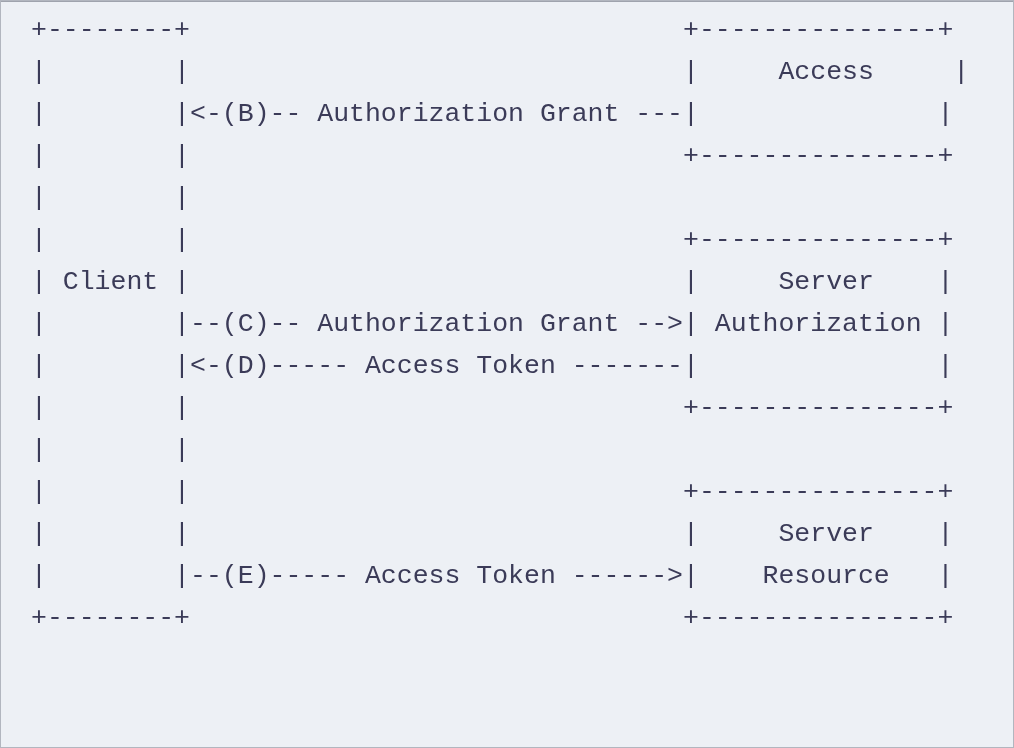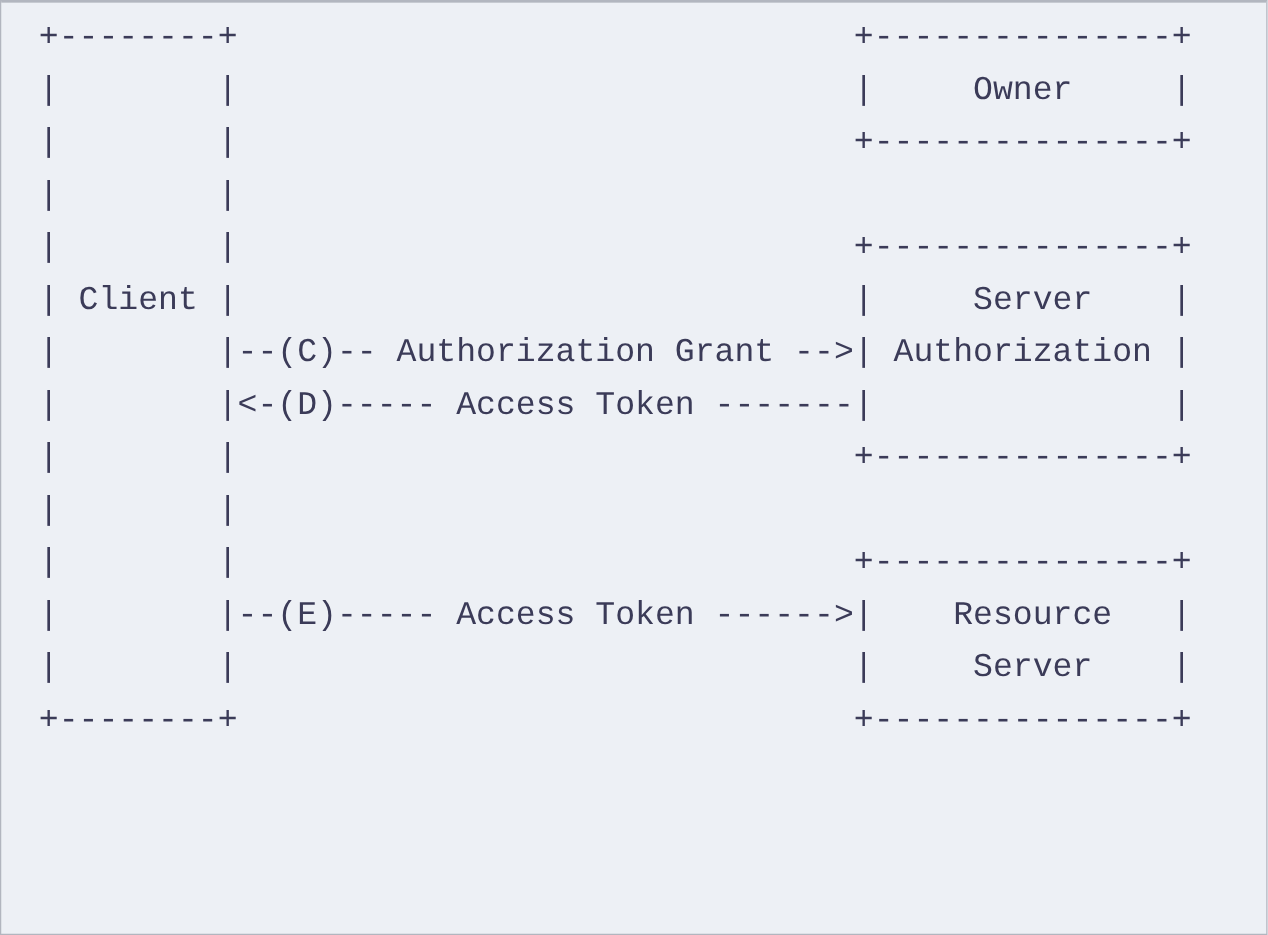--- a/index.html
+++ b/index.html
@@ -33,27 +33,28 @@
     white-space: pre;
     height: 42px;
   }
 </style>
 </head>
 <body>
 
 <div class="canvas">
   <div class="ascii-diagram">
     <div class="ascii-line">+--------+                               +---------------+</div>
-    <div class="ascii-line">|        |                               |     Owner     |</div>
+    <div class="ascii-line">|        |                               |     Access     |</div>
+    <div class="ascii-line">|        |&lt;-(B)-- Authorization Grant ---|               |</div>
     <div class="ascii-line">|        |                               +---------------+</div>
     <div class="ascii-line">|        |</div>
     <div class="ascii-line">|        |                               +---------------+</div>
     <div class="ascii-line">| Client |                               |     Server    |</div>
     <div class="ascii-line">|        |--(C)-- Authorization Grant --&gt;| Authorization |</div>
     <div class="ascii-line">|        |&lt;-(D)----- Access Token -------|               |</div>
     <div class="ascii-line">|        |                               +---------------+</div>
     <div class="ascii-line">|        |</div>
     <div class="ascii-line">|        |                               +---------------+</div>
+    <div class="ascii-line">|        |                               |     Server    |</div>
     <div class="ascii-line">|        |--(E)----- Access Token ------&gt;|    Resource   |</div>
-    <div class="ascii-line">|        |                               |     Server    |</div>
     <div class="ascii-line">+--------+                               +---------------+</div>
   </div>
 </div>
 
 </body></html>

